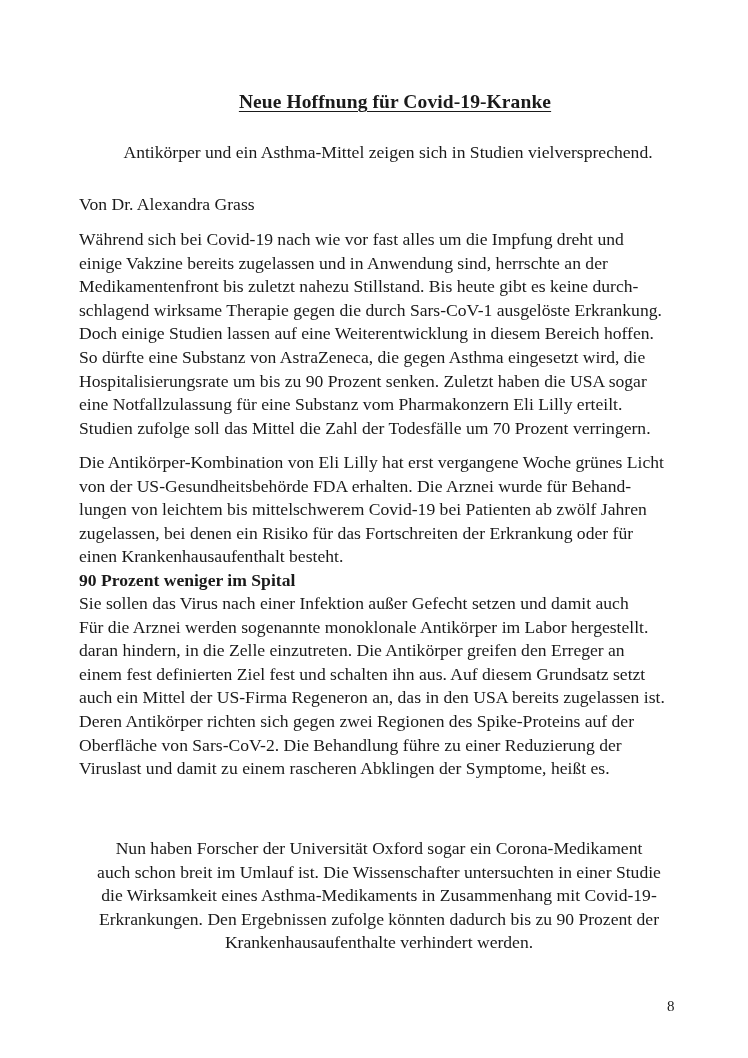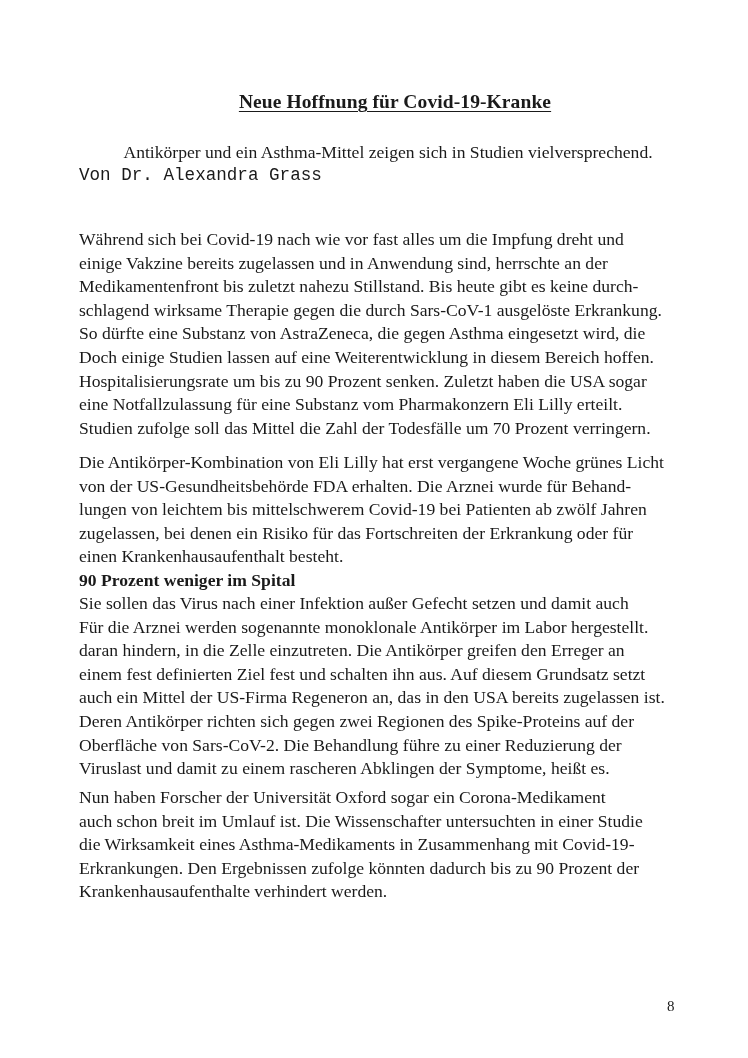--- a/index.html
+++ b/index.html
@@ -47,26 +47,26 @@
       margin: 0;
     }
     .body-block {
       position: absolute;
       left: 79px;
       width: 600px;
       font-size: 17.6px;
       line-height: 23.6px;
       margin: 0;
     }
-    .author { top: 164px; font-family: Liberation Mono, monospace; }
+    .author { top: 193px; }
     .p1 { top: 228px; }
     .p2 { top: 451px; }
     .sec-head { top: 569px; font-weight: bold; }
     .p3 { top: 592px; }
-    .p4 { top: 786px; }
+    .p4 { top: 837px; text-align: center; }
     .line {
       display: block;
       white-space: nowrap;
     }
     .page-number {
       position: absolute;
       left: 667px;
       top: 998px;
       font-size: 15px;
       margin: 0;
@@ -81,22 +81,22 @@
 
   <p class="subtitle">Antikörper und ein Asthma-Mittel zeigen sich in Studien vielversprechend.</p>
 
   <p class="body-block author">Von Dr. Alexandra Grass</p>
 
   <p class="body-block p1">
     <span class="line">Während sich bei Covid-19 nach wie vor fast alles um die Impfung dreht und</span>
     <span class="line">einige Vakzine bereits zugelassen und in Anwendung sind, herrschte an der</span>
     <span class="line">Medikamentenfront bis zuletzt nahezu Stillstand. Bis heute gibt es keine durch-</span>
     <span class="line">schlagend wirksame Therapie gegen die durch Sars-CoV-1 ausgelöste Erkrankung.</span>
+    <span class="line">Doch einige Studien lassen auf eine Weiterentwicklung in diesem Bereich hoffen.</span>
     <span class="line">So dürfte eine Substanz von AstraZeneca, die gegen Asthma eingesetzt wird, die</span>
-    <span class="line">Doch einige Studien lassen auf eine Weiterentwicklung in diesem Bereich hoffen.</span>
     <span class="line">Hospitalisierungsrate um bis zu 90 Prozent senken. Zuletzt haben die USA sogar</span>
     <span class="line">eine Notfallzulassung für eine Substanz vom Pharmakonzern Eli Lilly erteilt.</span>
     <span class="line">Studien zufolge soll das Mittel die Zahl der Todesfälle um 70 Prozent verringern.</span>
   </p>
 
   <p class="body-block p2">
     <span class="line">Die Antikörper-Kombination von Eli Lilly hat erst vergangene Woche grünes Licht</span>
     <span class="line">von der US-Gesundheitsbehörde FDA erhalten. Die Arznei wurde für Behand-</span>
     <span class="line">lungen von leichtem bis mittelschwerem Covid-19 bei Patienten ab zwölf Jahren</span>
     <span class="line">zugelassen, bei denen ein Risiko für das Fortschreiten der Erkrankung oder für</span>

